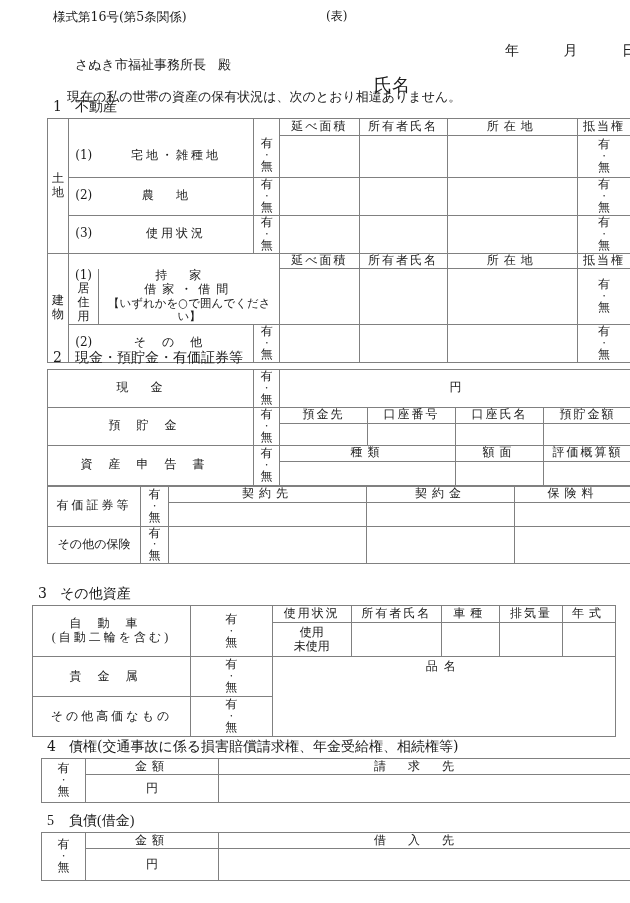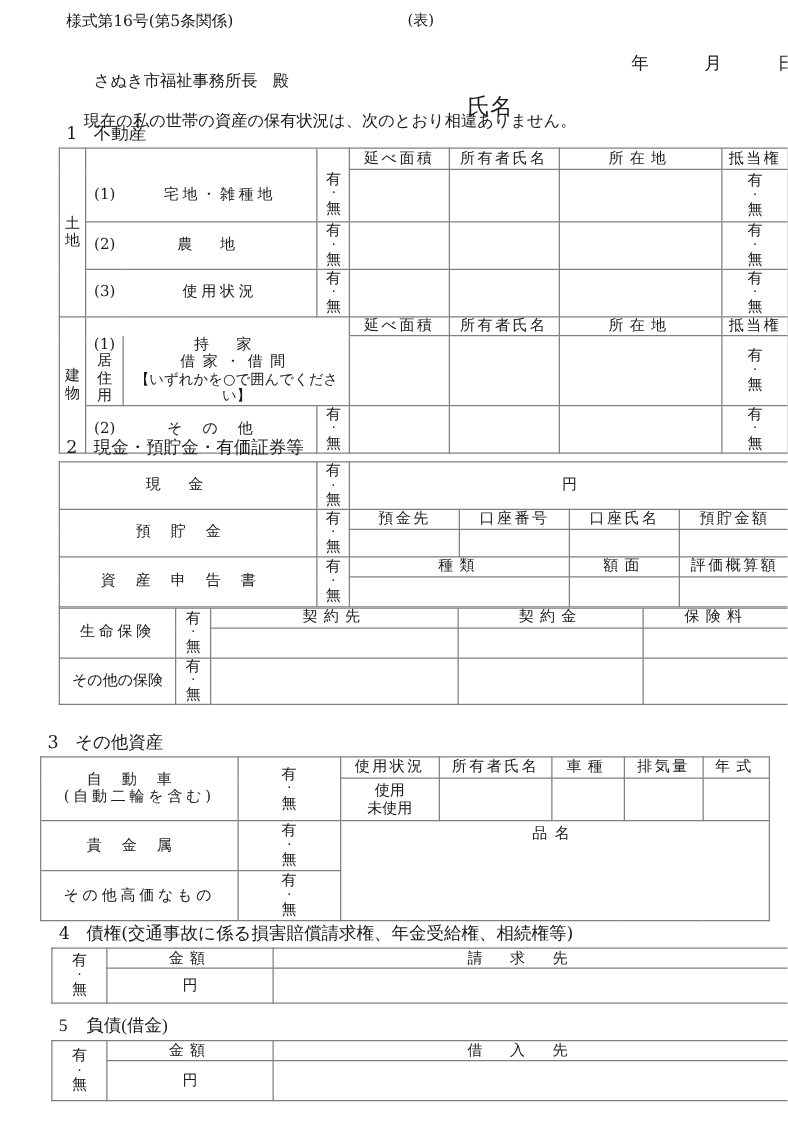--- a/index.html
+++ b/index.html
@@ -132,21 +132,21 @@
 
   .idx { text-align: left; padding-left: 5px; font-size: 12px; }
 
   .hdrcell { font-size: 11.5px; letter-spacing: 2px; }
   .hdrcell-w { font-size: 11.5px; letter-spacing: 5px; }
 
   .left-pad { text-align: left; padding-left: 6px; }
   .right-pad { text-align: right; padding-right: 46px; }
   .yen-right { text-align: right; padding-right: 14px; }
 
-  .tiny { font-size: 11px; }
+  .tiny { font-size: 11px; font-family: Liberation Serif, serif; }
 
   .bldg1 { font-size: 12px; line-height: 1.35; padding: 2px 0; }
   .bldg1 .r3 { font-size: 11.5px; }
 
   .vsmall { font-size: 11px; line-height: 1.1; }
   .vsmall span { display: block; }
 
   .usecell { font-size: 11.5px; line-height: 1.35; }
   .usecell span { display: block; }
 </style>
@@ -376,21 +376,21 @@
     <table class="frm" style="width:584px;">
       <colgroup>
         <col style="width:93px">
         <col style="width:28px">
         <col style="width:198px">
         <col style="width:148px">
         <col style="width:117px">
       </colgroup>
       <tbody>
           <tr style="height:16px;">
-        <td rowspan="2" class="sp1">生命保険</td>
+        <td rowspan="2" class="sp1">有価証券等</td>
         <td rowspan="2" class="yn">
           <span>有</span>
           <span class="dot">・</span>
           <span>無</span>
         </td>
         <td class="hdrcell-w">契約先</td>
         <td class="hdrcell-w">契約金</td>
         <td class="hdrcell-w">保険料</td>
       </tr>
       <tr style="height:24px;">

